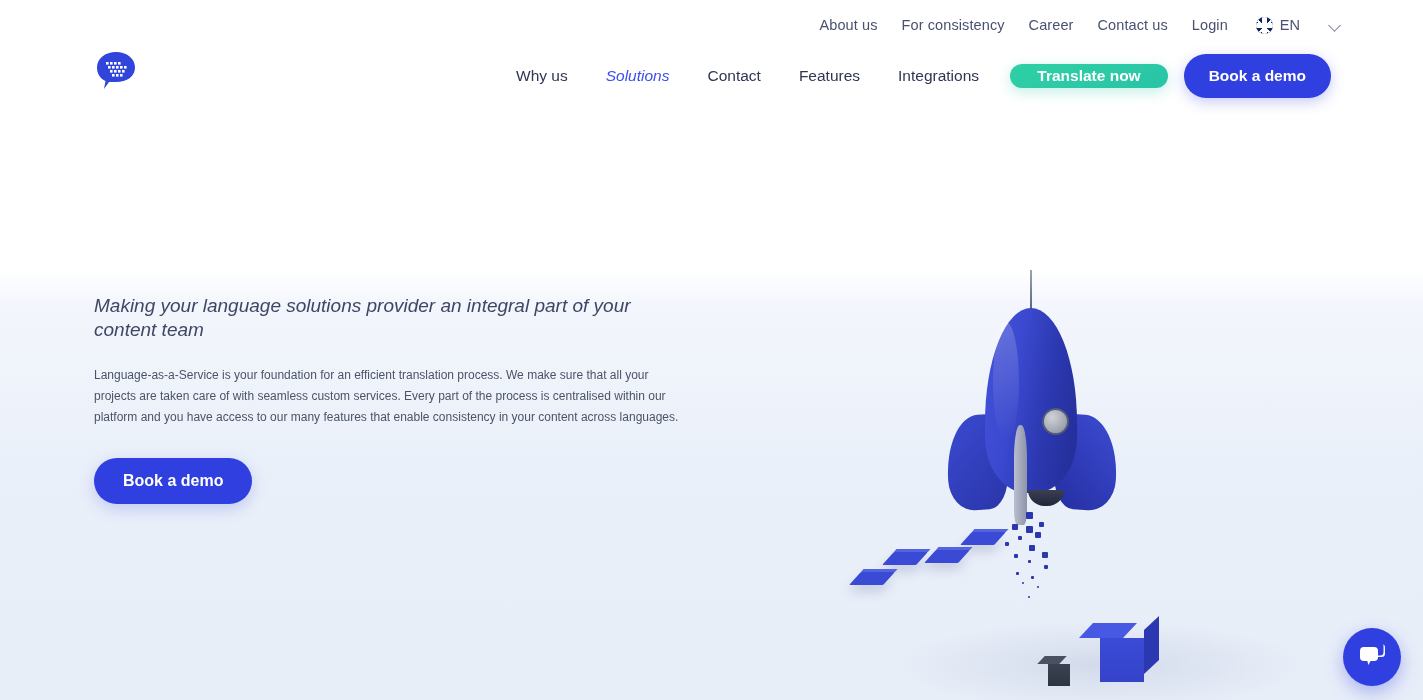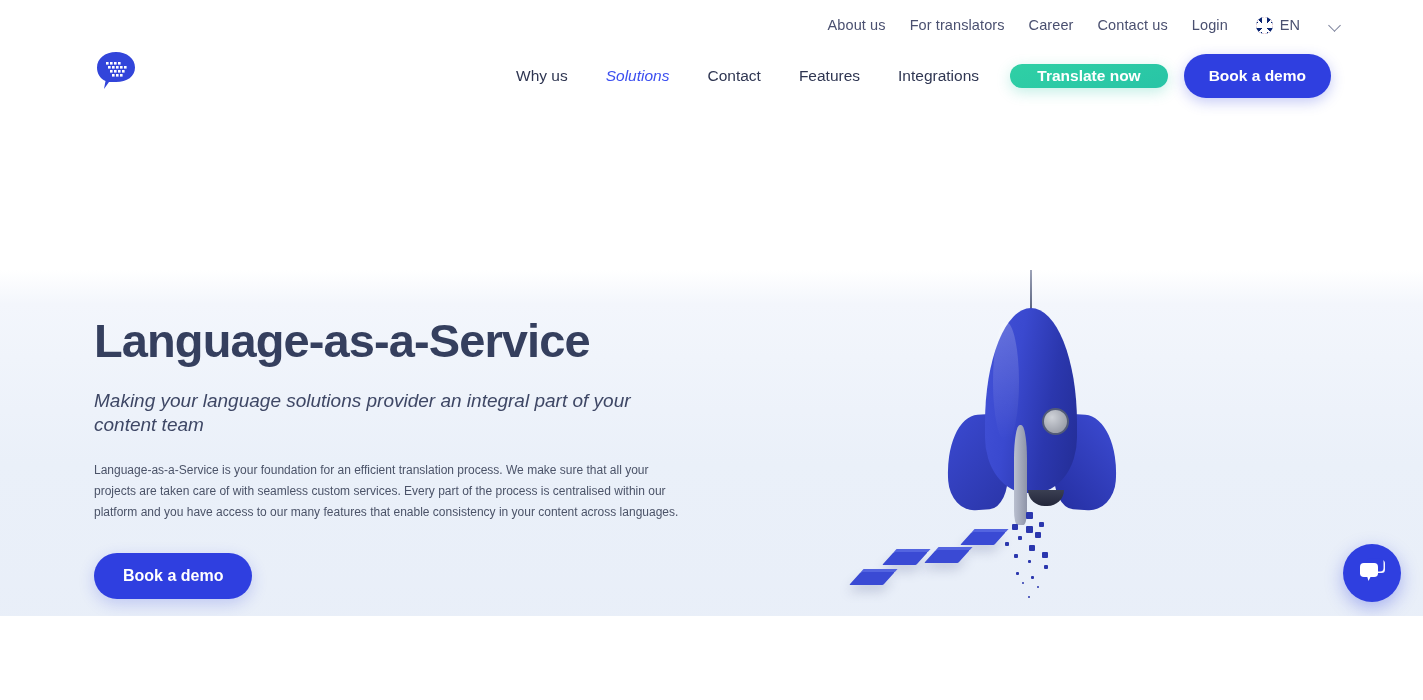--- a/index.html
+++ b/index.html
@@ -2,21 +2,21 @@
 <html><head>
 <meta charset="utf-8">
 <style>
   * { box-sizing: border-box; margin: 0; padding: 0; }
   html, body {
     width: 1423px; height: 700px;
     overflow: hidden;
     font-family: "Liberation Sans", sans-serif;
     background: #ffffff;
   }
-  .page { position: relative; width: 1423px; height: 616px; background:#fff; overflow:hidden; }
+  .page { position: relative; width: 1423px; height: 700px; background:#fff; overflow:hidden; }
 
   
   .utility-bar {
     position: absolute; top: 0; left: 0; right: 0; height: 50px;
     display: flex; align-items: center; justify-content: flex-end;
     padding-right: 82px;
     background: #ffffff;
     z-index: 30;
   }
   .util-link {
@@ -201,21 +201,21 @@
     display: flex; align-items: center; justify-content: center;
   }
 </style>
 </head>
 <body>
 
 <div class="page">
 
   <div class="utility-bar">
     <a class="util-link">About us</a>
-    <a class="util-link">For translators</a>
+    <a class="util-link">For consistency</a>
     <a class="util-link">Career</a>
     <a class="util-link">Contact us</a>
     <a class="util-link">Login</a>
     <div class="lang-group">
       <span class="flag-icon"></span>
       <span class="lang-code">EN</span>
     </div>
     <span class="chev-down"></span>
   </div>
 
@@ -257,21 +257,20 @@
 
     <div class="nav-cta">
       <button class="btn btn-translate">Translate now</button>
       <button class="btn btn-demo-nav">Book a demo</button>
     </div>
   </div>
 
   <div class="hero">
 
     <div class="hero-inner">
-      <h1 class="hero-title">Language-as-a-Service</h1>
       <p class="hero-sub">Making your language solutions provider an integral part of your content team</p>
       <p class="hero-body">Language-as-a-Service is your foundation for an efficient translation process. We make sure that all your projects are taken care of with seamless custom services. Every part of the process is centralised within our platform and you have access to our many features that enable consistency in your content across languages.</p>
       <div class="hero-buttons">
         <button class="btn btn-hero">Book a demo</button>
       </div>
     </div>
 
     <div class="illus">
       <div class="ground-shadow"></div>
 

